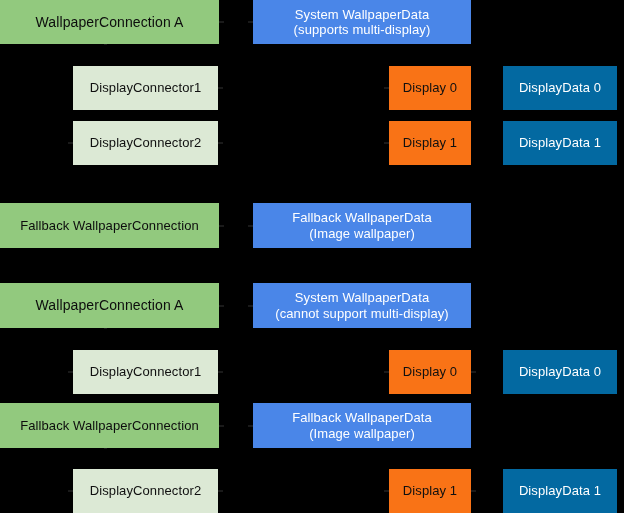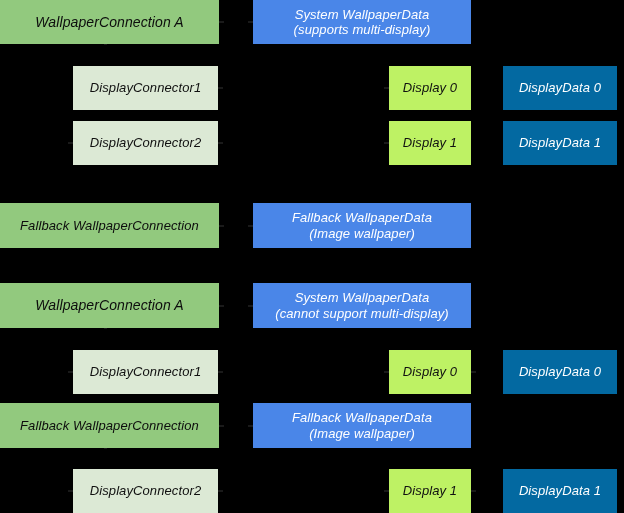--- a/index.html
+++ b/index.html
@@ -15,21 +15,20 @@
     overflow: hidden;
     font-family: "Liberation Sans", sans-serif;
   }
   #diagram-canvas {
     position: absolute;
     left: 0;
     top: 0;
     width: 624px;
     height: 366px;
     background: #000000;
-    font-style: italic;
   }
   .node {
     position: absolute;
     box-sizing: border-box;
     display: flex;
     flex-direction: column;
     align-items: center;
     justify-content: center;
     text-align: center;
     line-height: 1.18;
@@ -46,21 +45,21 @@
   }
   .theme-lightgreen {
     background: #DCE9D5;
     color: #101010;
   }
   .theme-blue {
     background: #4A86E8;
     color: #ffffff;
   }
   .theme-pink {
-    background: #bef264;
+    background: #f97316;
     color: #101010;
   }
   .theme-magenta {
     background: #0369a1;
     color: #ffffff;
   }
   
   .stub {
     position: absolute;
     background: #1a1a1a;

